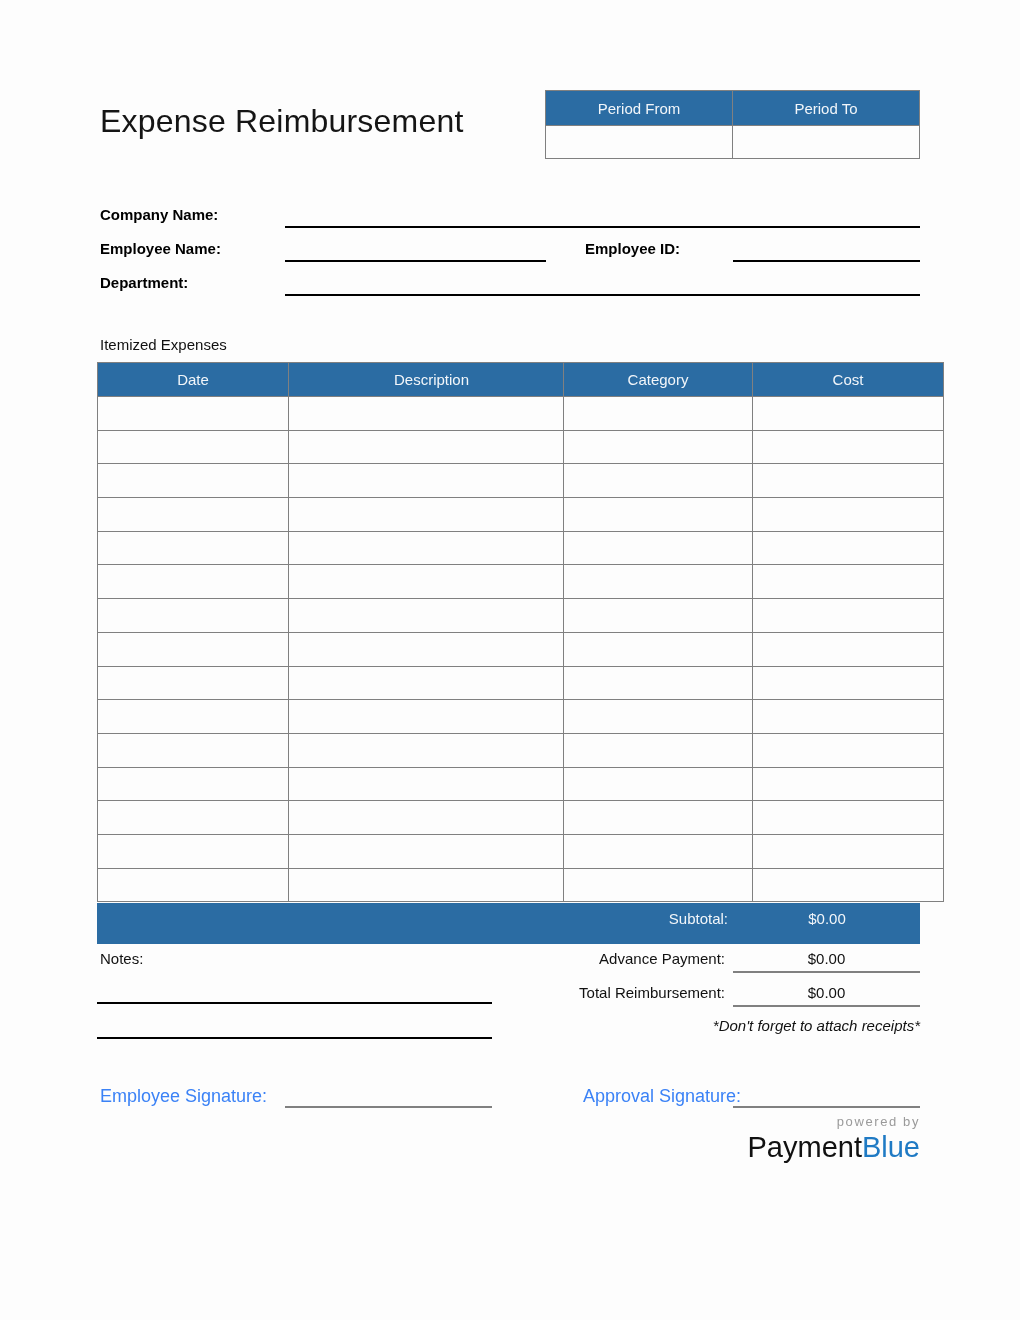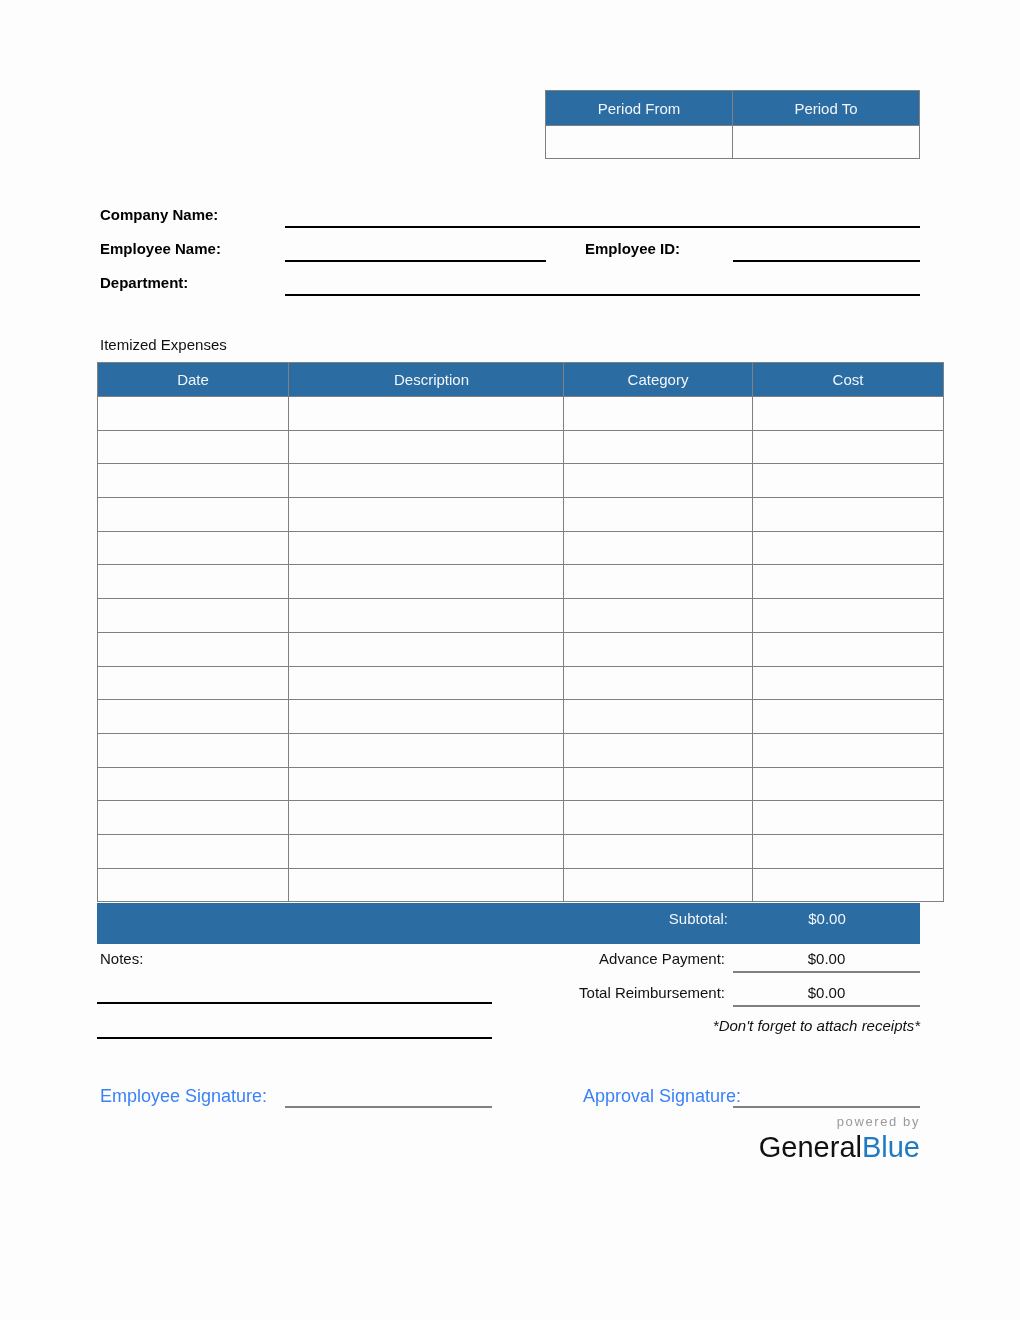--- a/index.html
+++ b/index.html
@@ -209,20 +209,21 @@
     white-space: nowrap;
   }
   .logo-general { color: #111; }
   .logo-blue { color: #1f7ac4; }
 </style>
 </head>
 <body>
 
 <div class="page">
 
+  <div class="title">Expense Reimbursement</div>
 
   <table class="period-table">
     <thead>
       <tr>
         <th>Period From</th>
         <th>Period To</th>
       </tr>
     </thead>
     <tbody>
       <tr>
@@ -369,16 +370,16 @@
   <div class="receipt-note">*Don't forget to attach receipts*</div>
 
   <div class="sig-label" style="left:100px; top:1086px;">Employee Signature:</div>
   <div class="rule-gray" style="left:285px; top:1106px; width:207px;"></div>
 
   <div class="sig-label" style="left:583px; top:1086px;">Approval Signature:</div>
   <div class="rule-gray" style="left:733px; top:1106px; width:187px;"></div>
 
   <div class="logo">
     <div class="logo-powered">powered by</div>
-    <div class="logo-name"><span class="logo-general">General</span><span class="logo-blue">Blue</span></div>
+    <div class="logo-name"><span class="logo-general">Payment</span><span class="logo-blue">Blue</span></div>
   </div>
 
 </div>
 
 </body></html>

